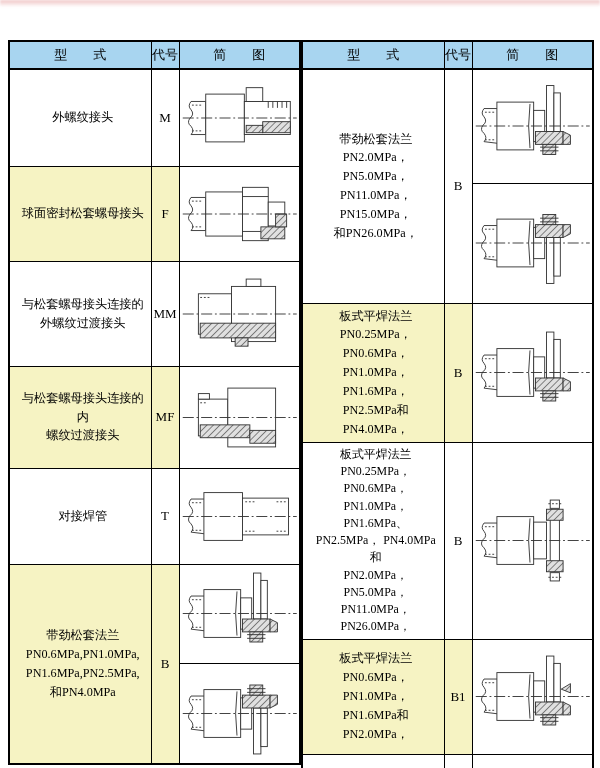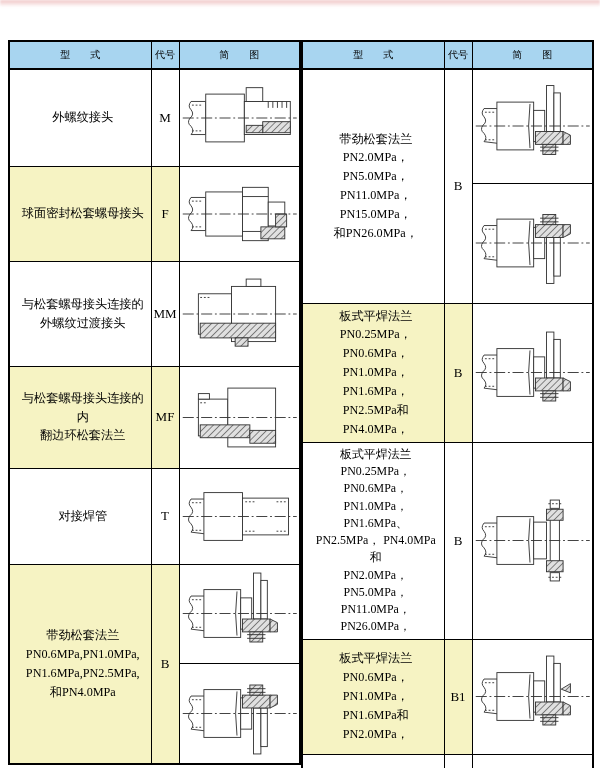--- a/index.html
+++ b/index.html
@@ -9,21 +9,21 @@
         background:linear-gradient(to bottom, rgba(225,135,135,.5), rgba(255,255,255,0));
         filter:blur(1px);}
   .caption{position:absolute;top:9px;left:8px;width:586px;
         font-family:"Liberation Sans","DejaVu Sans",sans-serif;
         font-weight:bold;font-size:12.5px;letter-spacing:.2px;color:#0a0a0a;}
   table.t{position:absolute;top:40px;border-collapse:collapse;table-layout:fixed;
         background:#fff;border:2px solid #000;}
   table.t#left-table{left:8px;width:291px;}
   table.t#right-table{left:301px;width:291px;}
   .t th,.t td{border:1px solid #000;padding:0;overflow:hidden;}
-  .t th{background:var(--header-bg,#a8d5f0);font-weight:normal;font-size:10px;
+  .t th{background:var(--header-bg,#a8d5f0);font-weight:normal;font-size:13px;
         border-bottom:2px solid #000;text-align:center;}
   td.type{font-size:12.2px;line-height:1.55;text-align:center;vertical-align:middle;
         padding:3px 4px 3px 9px;white-space:pre-line;}
   td.code{font-size:13px;text-align:center;vertical-align:middle;
         font-family:"Liberation Serif","DejaVu Serif",serif;}
   td.hl{background:var(--hl-bg,#f6f3c3);}
   td.diag{background:#fff;vertical-align:middle;}
   .dwrap{width:100%;}
   .dwrap svg{display:block;width:100%;height:100%;}
   tr.r3 td.type{line-height:1.45;font-size:11.9px;}
@@ -129,21 +129,21 @@
                   <rect x="22" y="58" width="82" height="16" fill="url(#h2)"></rect>
                   <rect x="60" y="74" width="14" height="9" fill="url(#h2)"></rect>
                   <line x1="3" y1="48" x2="127" y2="48" stroke-dasharray="12 3 2 3"></line>
                 </g>
               </svg>
             </div>
           </td>
     </tr>
     <tr style="height:102px">
       <td class="type hl">与松套螺母接头连接的内
-翻边环松套法兰</td>
+螺纹过渡接头</td>
       <td class="code hl">MF</td>
       <td class="diag">
             <div class="dwrap" style="height:97px">
               <svg viewBox="0 0 130 96" preserveAspectRatio="xMidYMid meet">
                 <defs>
                   <pattern id="h3" width="5" height="5" patternUnits="userSpaceOnUse" patternTransform="rotate(45)">
                     <rect width="5" height="5" fill="#e0e0e0"></rect>
                     <line x1="0" y1="0" x2="0" y2="5" stroke="#555" stroke-width="1.5"></line>
                   </pattern>
                 </defs>

